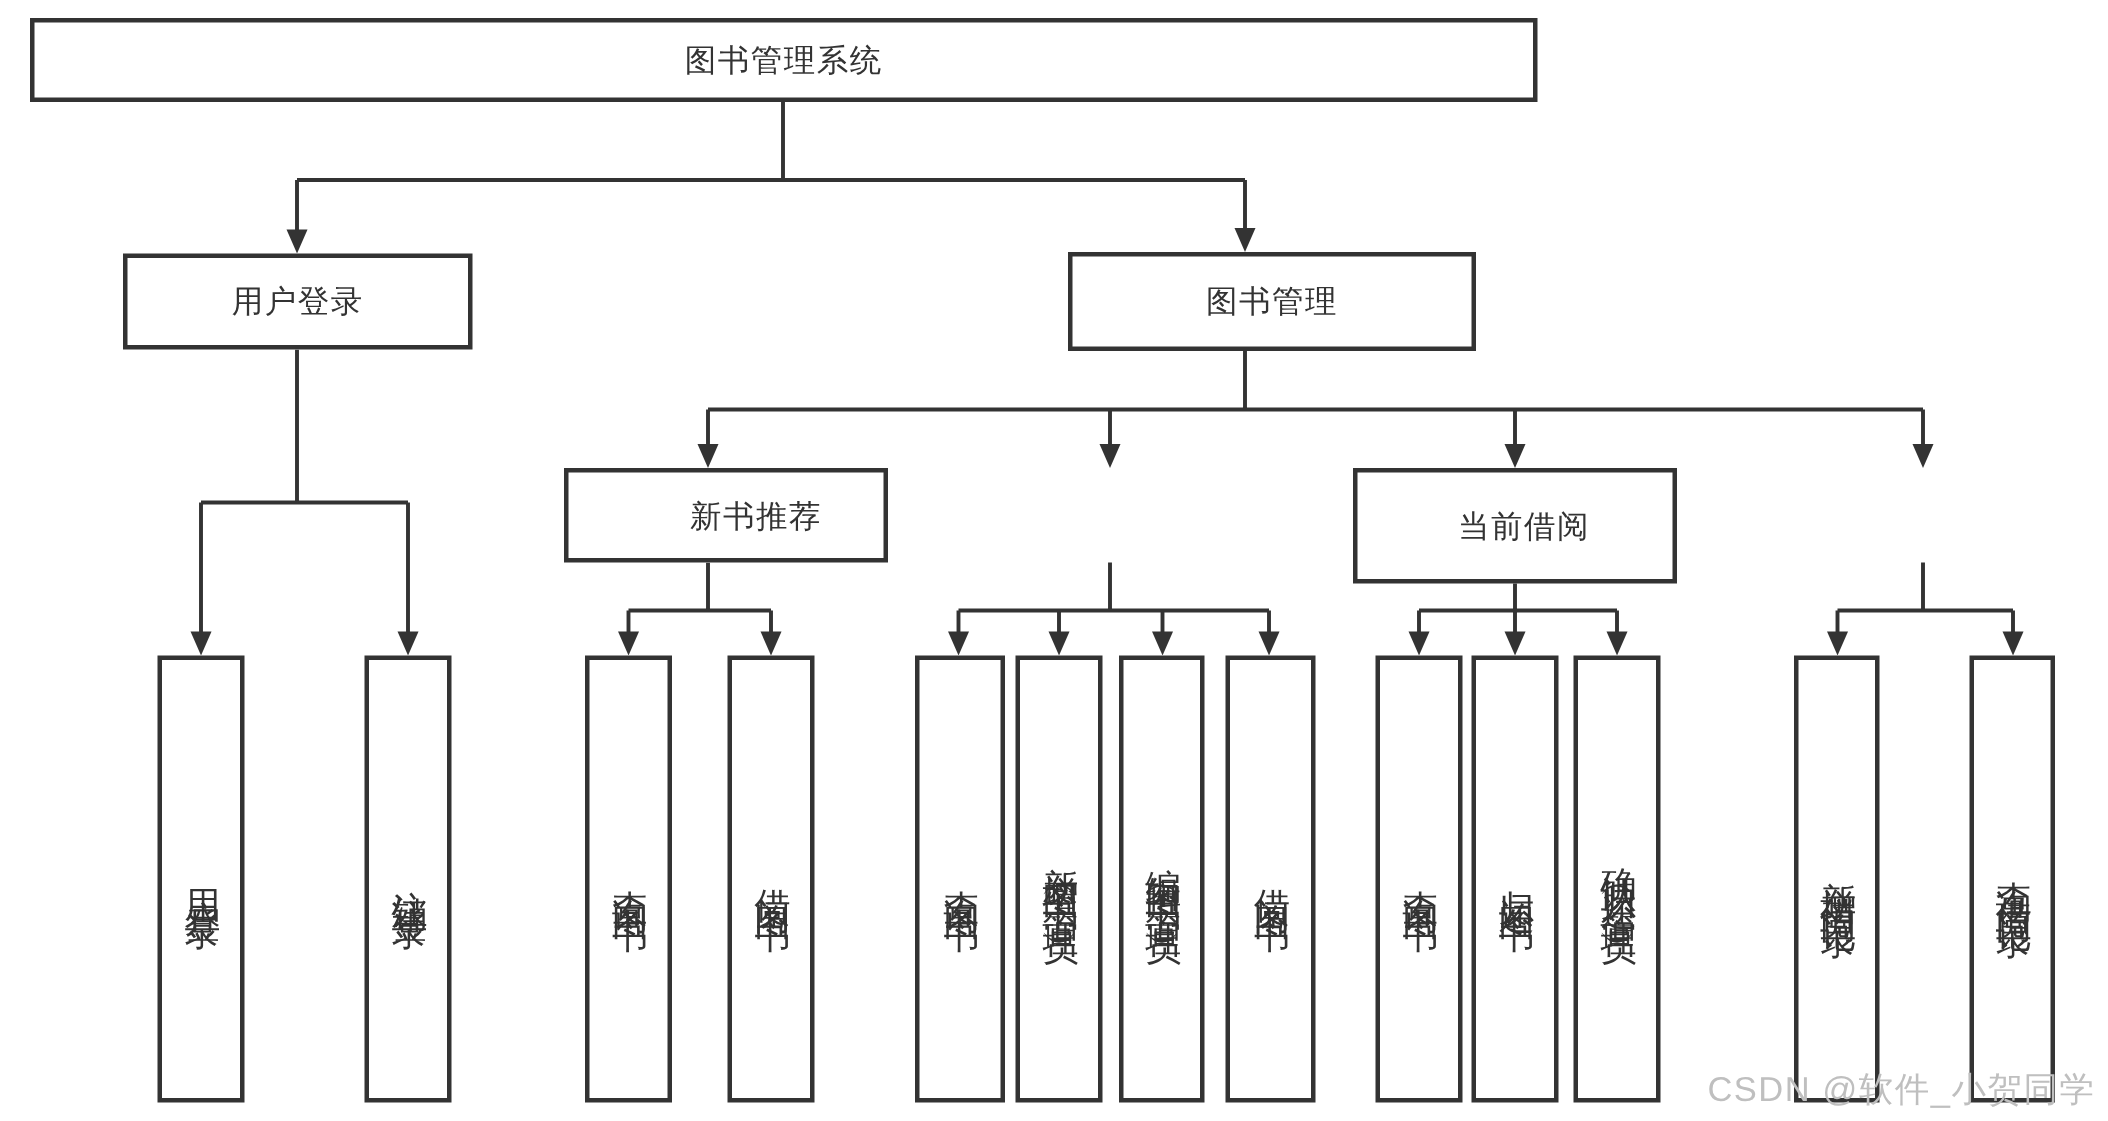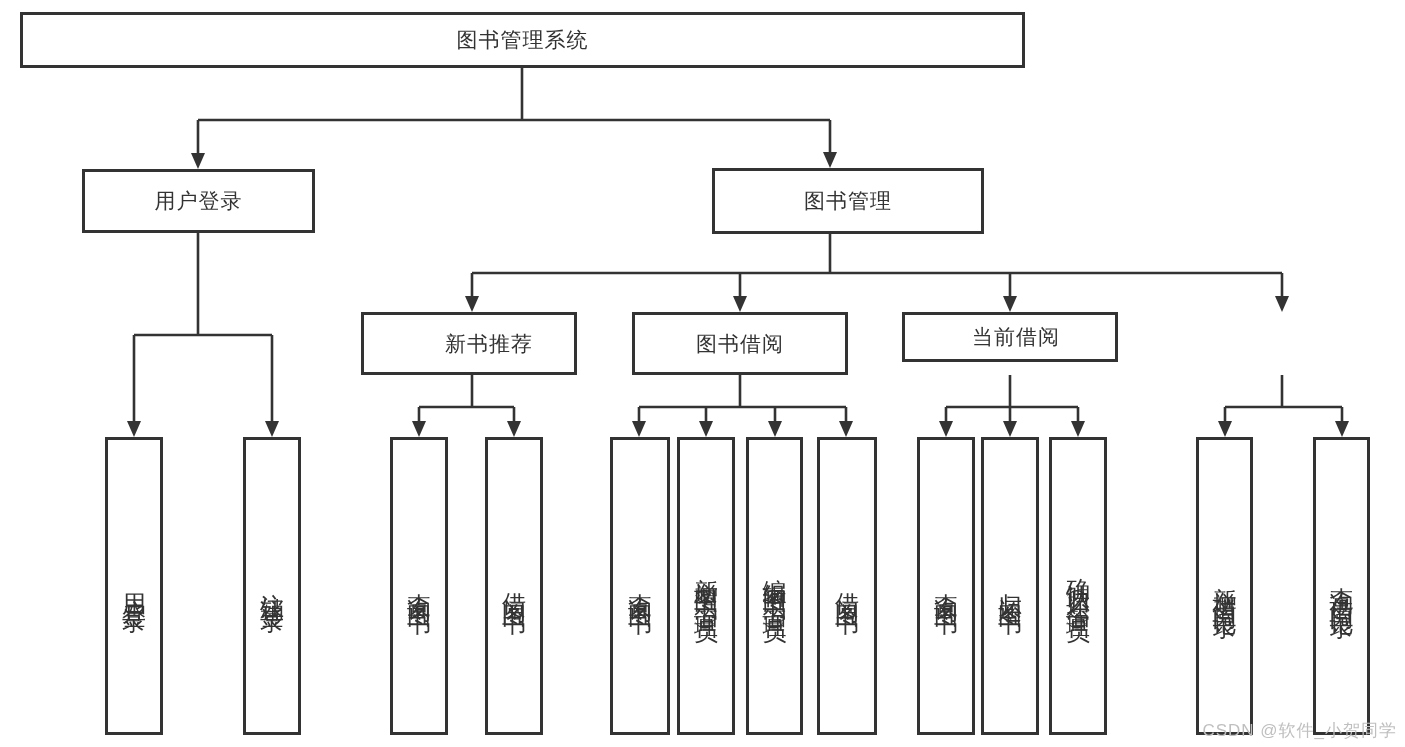--- a/index.html
+++ b/index.html
@@ -48,21 +48,21 @@
     writing-mode: vertical-rl;
     text-orientation: mixed;
     font-size: 24px;
     line-height: 1;
     letter-spacing: 6px;
   }
   .watermark {
     position: absolute;
     right: 8px;
     bottom: 5px;
-    font-size: 17px;
+    font-size: 23px;
     letter-spacing: 1px;
     color: var(--watermark);
     white-space: nowrap;
     z-index: 5;
   }
 </style>
 </head>
 <body>
 
 <div class="stage">
@@ -96,23 +96,22 @@
       <polygon points="1218,421 1232,421 1225,437"></polygon>
       <polygon points="1335,421 1349,421 1342,437"></polygon>
     </g>
   </svg>
 
   <div class="node" style="left:20px; top:12px; width:1005px; height:56px;">图书管理系统</div>
 
   <div class="node" style="left:82px; top:169px; width:233px; height:64px;">用户登录</div>
   <div class="node" style="left:712px; top:168px; width:272px; height:66px;">图书管理</div>
 
-  <div class="node" style="left:361px; top:312px; width:216px; height:63px;padding-left:40px;">新书推荐</div>
-  <div class="node" style="left:632px; top:312px; width:216px; height:63px;">图书借阅</div>
-  <div class="node" style="left:902px; top:312px; width:216px; height:50px;padding-left:12px;">当前借阅</div>
+  <div class="node" style="left:376px; top:312px; width:216px; height:63px;padding-left:40px;">新书推荐</div>
+  <div class="node" style="left:902px; top:312px; width:216px; height:77px;padding-left:12px;">当前借阅</div>
 
   <div class="node v" style="left:105px; width:58px;">
     <span class="vtext">用户登录</span>
   </div>
   <div class="node v" style="left:243px; width:58px;">
     <span class="vtext">注销登录</span>
   </div>
 
   <div class="node v" style="left:390px; width:58px;">
     <span class="vtext">查询图书</span>

